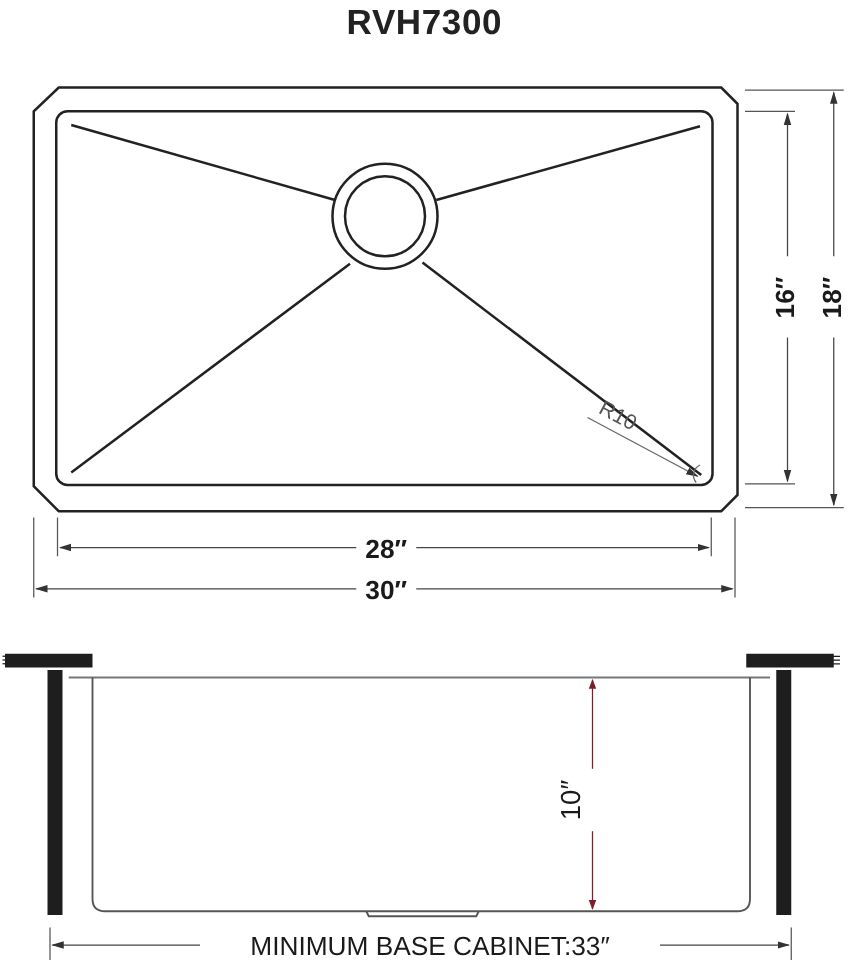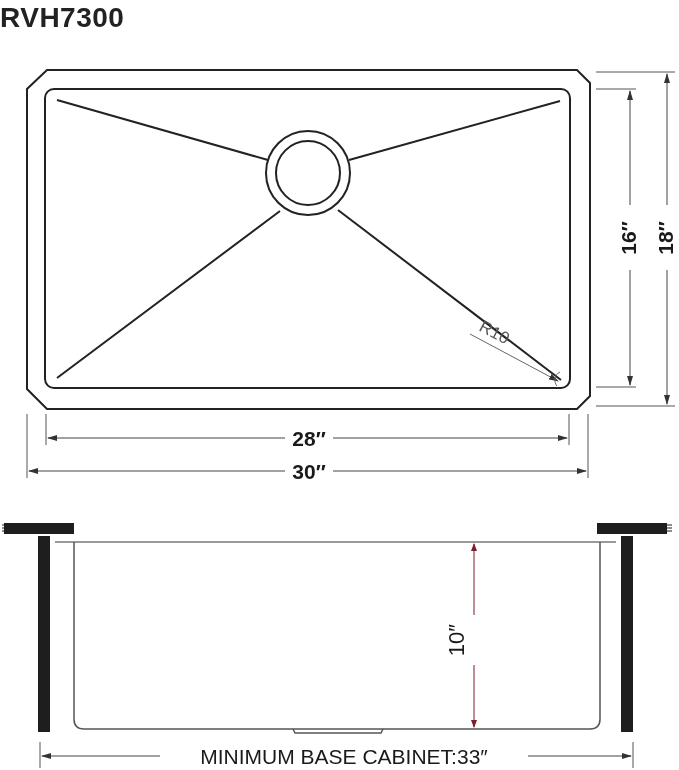--- a/index.html
+++ b/index.html
@@ -1,18 +1,18 @@
 <!DOCTYPE html>
 <html><head>
   <meta charset="utf-8">
   <style>
     html, body { margin: 0; padding: 0; background: #ffffff; }
     body { width: 679px; height: 770px; position: relative; overflow: hidden; font-family: "Liberation Sans", "DejaVu Sans", sans-serif; }
     .title {
-      position: absolute; left: 0; top: 0; width: 679px; text-align: left;
+      position: absolute; left: 0; top: 0; width: 679px; text-align: center;
       font-family: "Liberation Sans", sans-serif; font-weight: bold; font-size: 28px;
       color: #222222; line-height: 36px; letter-spacing: 0.5px;
     }
     svg.diagram { position: absolute; left: 0; top: 0; }
     .dim-text { font-family: "Liberation Sans", "DejaVu Sans", sans-serif; fill: #1a1a1a; }
     .dim-bold { font-weight: bold; font-size: 21px; }
     .dim-cabinet { font-size: 21px; }
     .radius-text { font-family: "Liberation Sans", sans-serif; font-size: 17px; fill: #555; }
   </style>
 </head>

